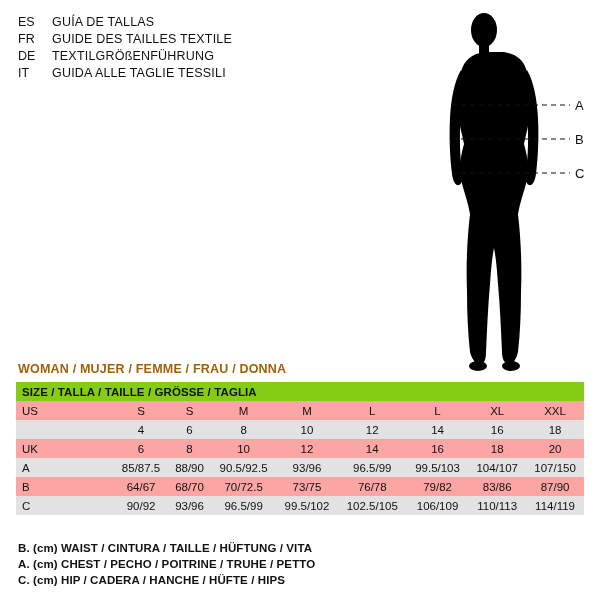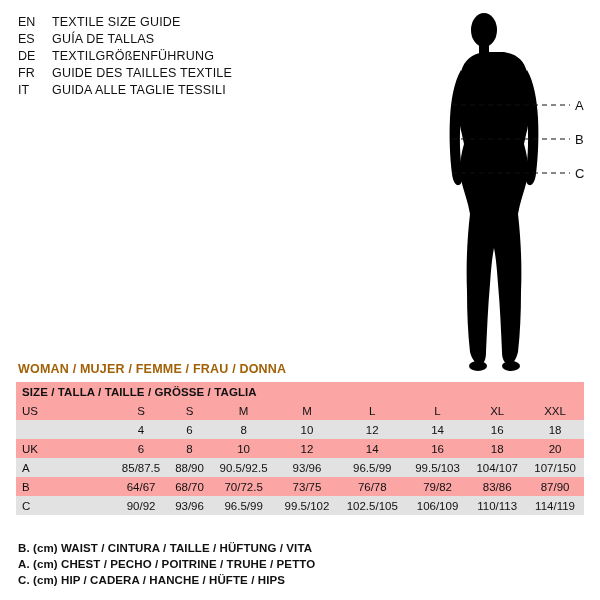--- a/index.html
+++ b/index.html
@@ -87,21 +87,21 @@
     font-weight: normal;
     color: #111;
     height: 15px;
   }
   .size-table td.rowlabel, .size-table th.rowlabel {
     text-align: left;
     padding-left: 6px;
     width: 88px;
   }
   tr.header-row {
-    background: #fca5a5;
+    background: #84cc16;
   }
   tr.header-row th {
     font-weight: bold;
     text-align: left;
     letter-spacing: 0.1px;
     font-size: 11.5px;
   }
   tr.shade td {
     background: #e2e2e2;
   }
@@ -122,34 +122,30 @@
     line-height: 16px;
     color: #111;
     letter-spacing: 0.1px;
   }
 </style>
 </head>
 <body>
 
 <div class="lang-block">
   <div class="lang-row">
-    <span class="lang-code">EN</span>
-    <span class="lang-text">TEXTILE SIZE GUIDE</span>
-  </div>
-  <div class="lang-row">
     <span class="lang-code">ES</span>
     <span class="lang-text">GUÍA DE TALLAS</span>
   </div>
   <div class="lang-row">
+    <span class="lang-code">FR</span>
+    <span class="lang-text">GUIDE DES TAILLES TEXTILE</span>
+  </div>
+  <div class="lang-row">
     <span class="lang-code">DE</span>
     <span class="lang-text">TEXTILGRÖßENFÜHRUNG</span>
-  </div>
-  <div class="lang-row">
-    <span class="lang-code">FR</span>
-    <span class="lang-text">GUIDE DES TAILLES TEXTILE</span>
   </div>
   <div class="lang-row">
     <span class="lang-code">IT</span>
     <span class="lang-text">GUIDA ALLE TAGLIE TESSILI</span>
   </div>
 </div>
 
 <div class="figure-wrap">
   <svg width="170" height="365" viewBox="0 0 170 365">
 

